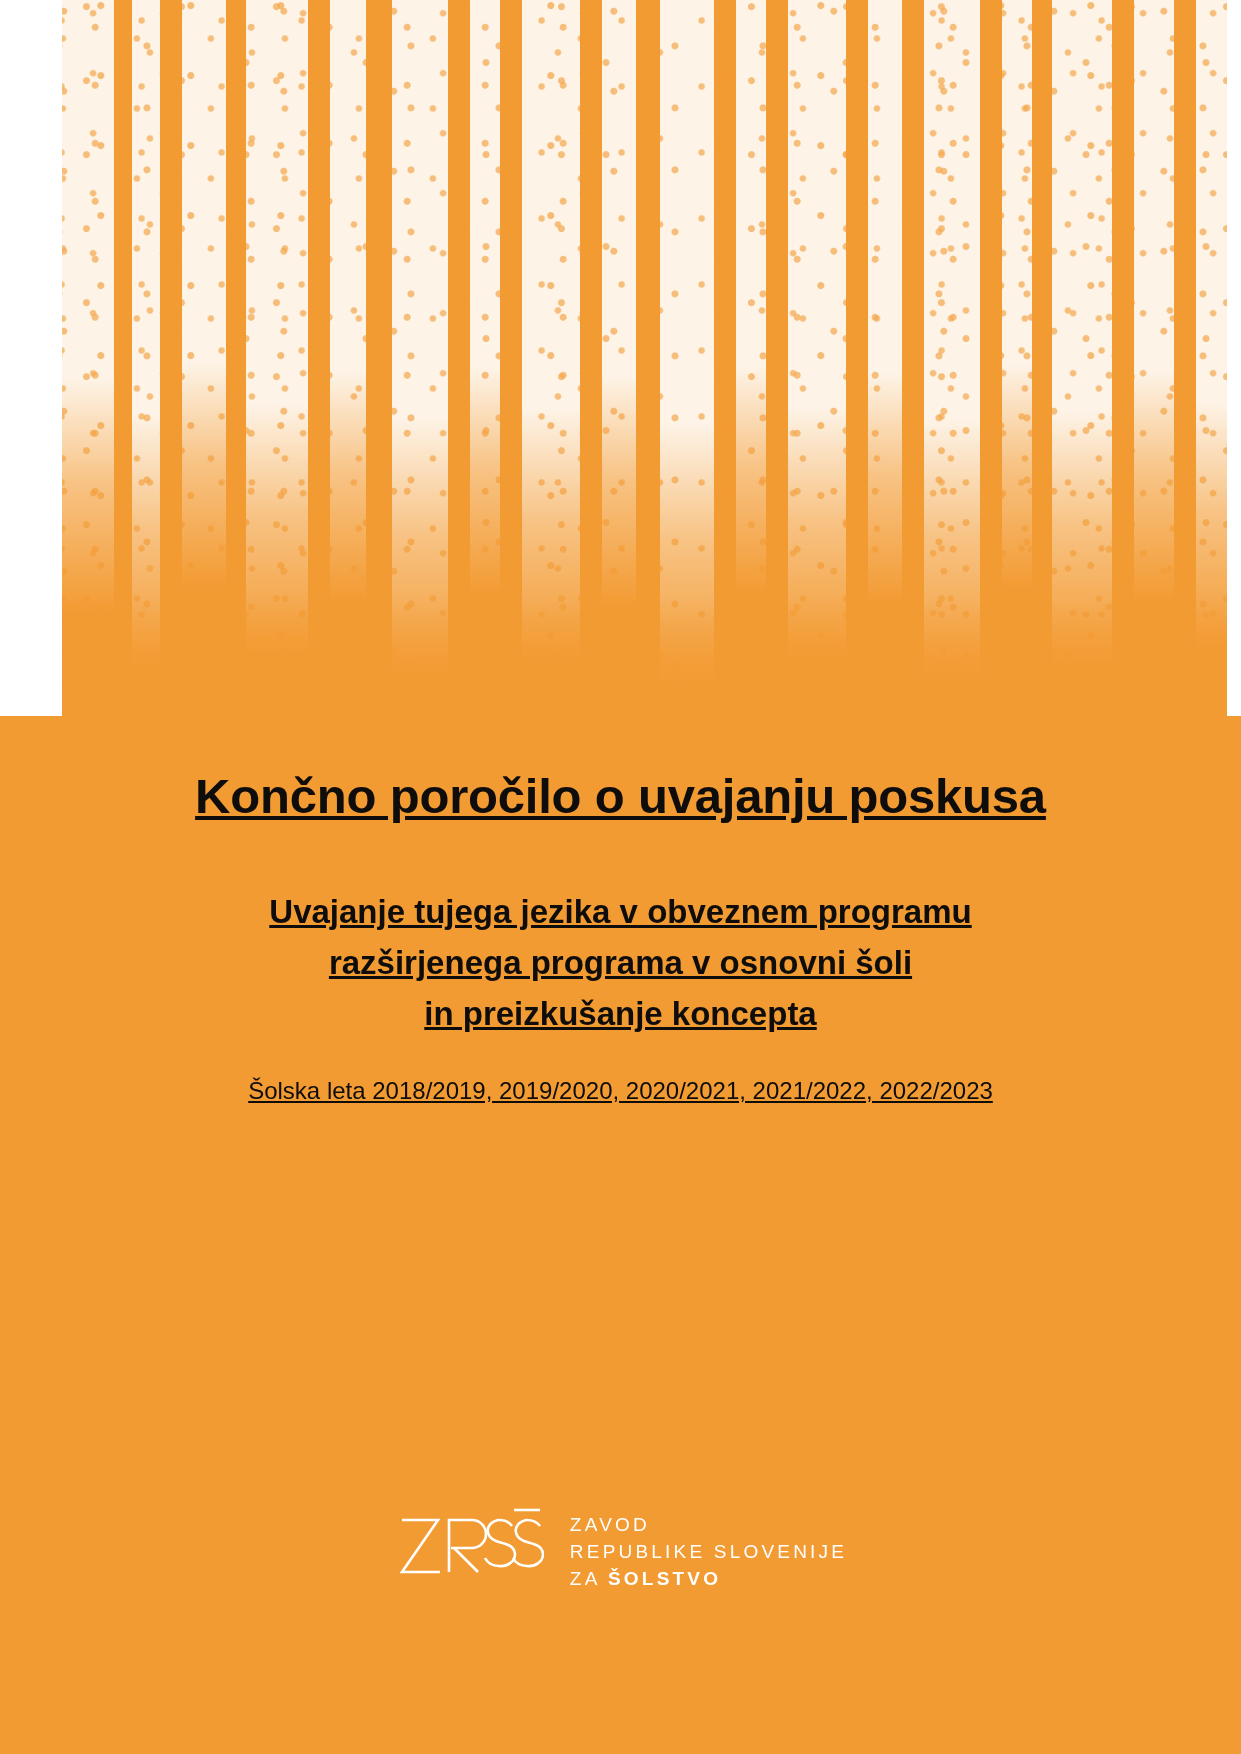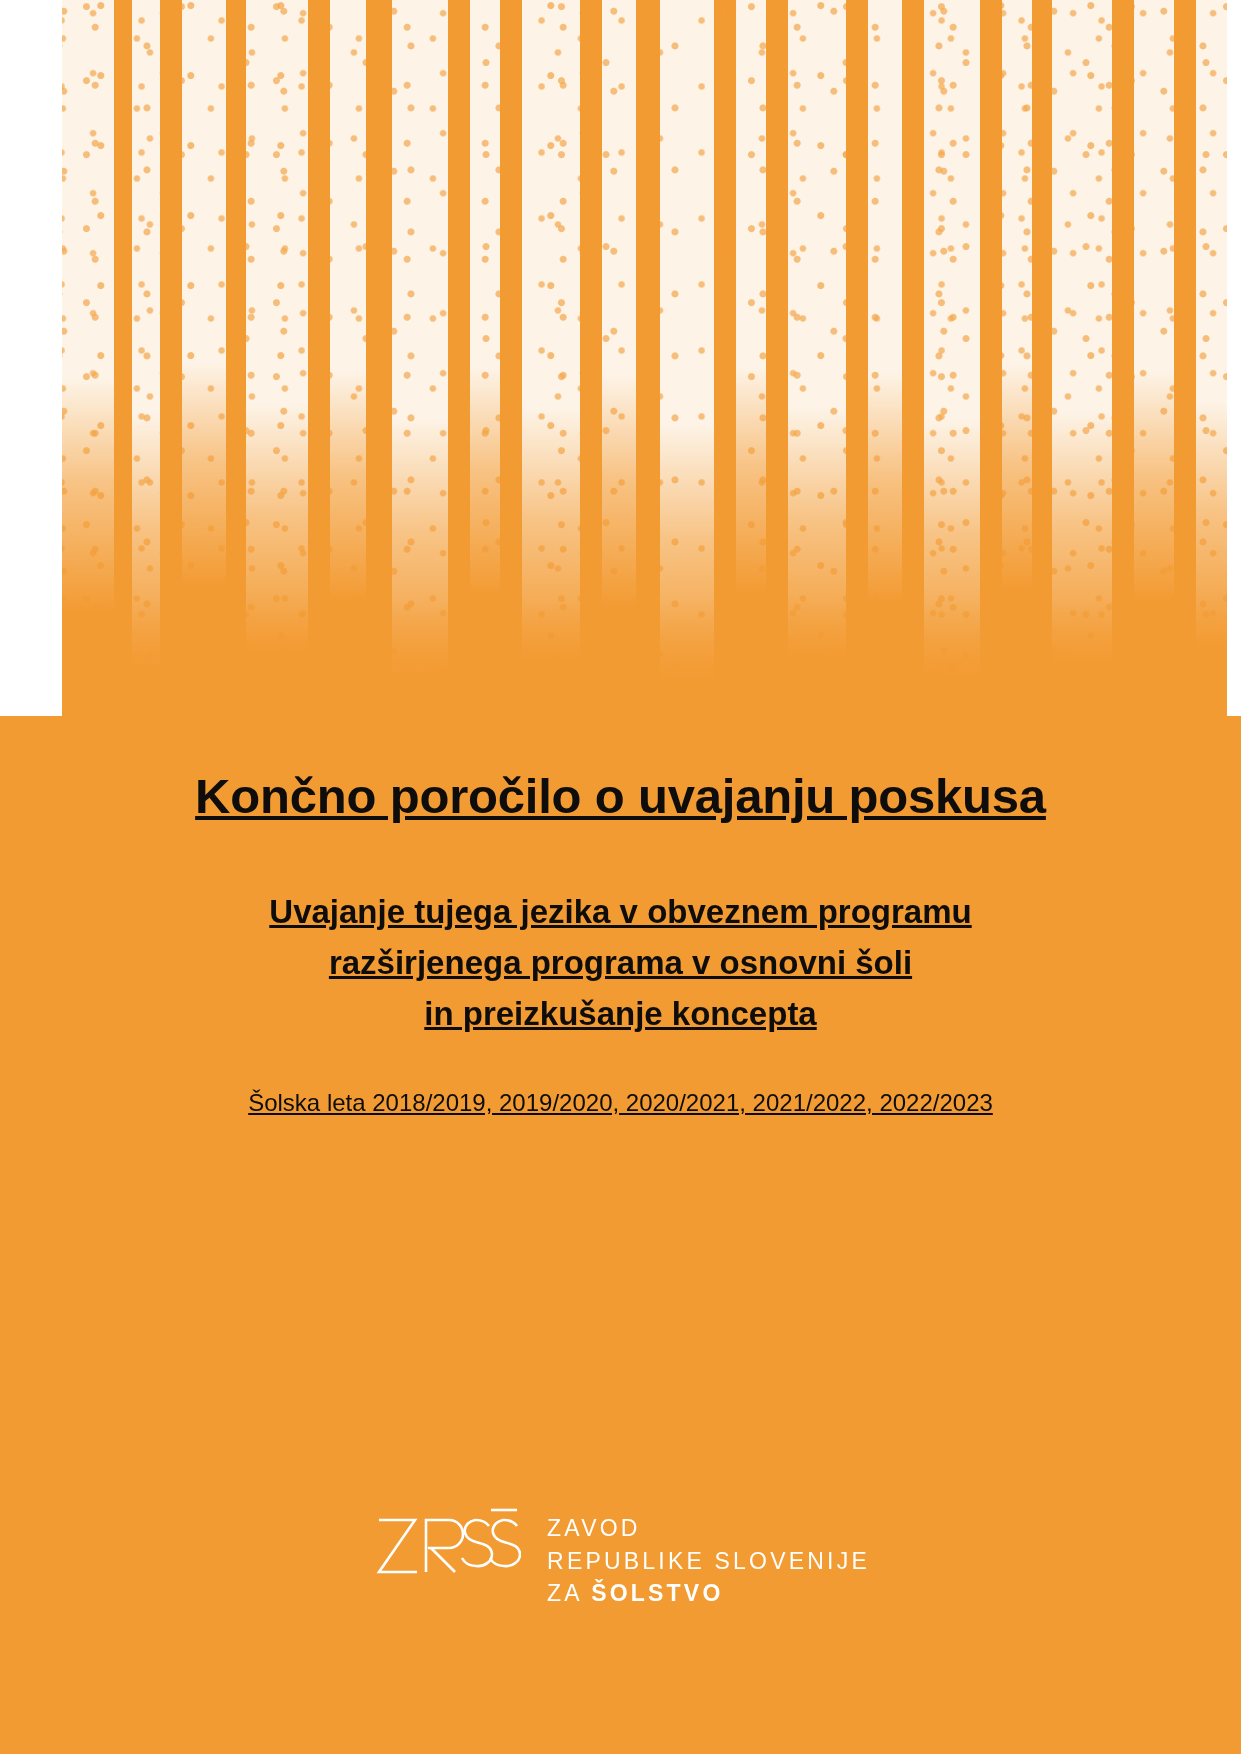--- a/index.html
+++ b/index.html
@@ -103,21 +103,21 @@
     font-size: 49px;
     font-weight: bold;
     letter-spacing: -0.2px;
     margin: 0 0 62px 0;
     line-height: 1.1;
   }
   .subtitle {
     font-size: 33px;
     font-weight: bold;
     line-height: 1.55;
-    margin: 0 auto 48px auto;
+    margin: 0 auto 36px auto;
     width: 880px;
   }
   .subtitle .ln { display: block; }
   .years {
     font-size: 24px;
     font-weight: normal;
     line-height: 1.3;
     margin: 4px;
   }
 
@@ -128,21 +128,21 @@
     top: 1498px;
     width: 1241px;
     display: flex;
     justify-content: center;
     align-items: flex-start;
     gap: 26px;
   }
   .logo-mark { flex: 0 0 auto; }
   .logo-text {
     color: #ffffff;
-    font-size: 23px;
+    font-size: 19px;
     letter-spacing: 3.2px;
     line-height: 1.42;
     padding-top: 14px;
     text-transform: uppercase;
   }
   .logo-text .l3 b { font-weight: bold; letter-spacing: 3.2px; margin-top: 14px; }
 </style>
 </head>
 <body>
 

